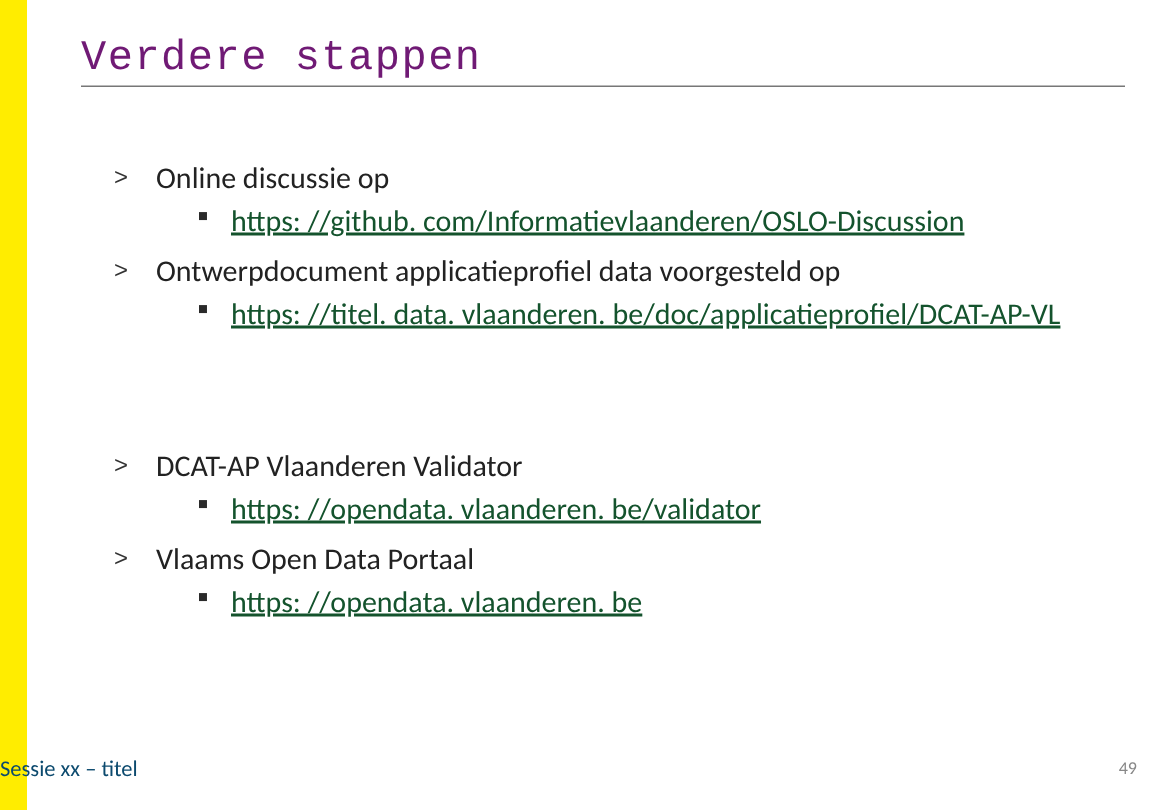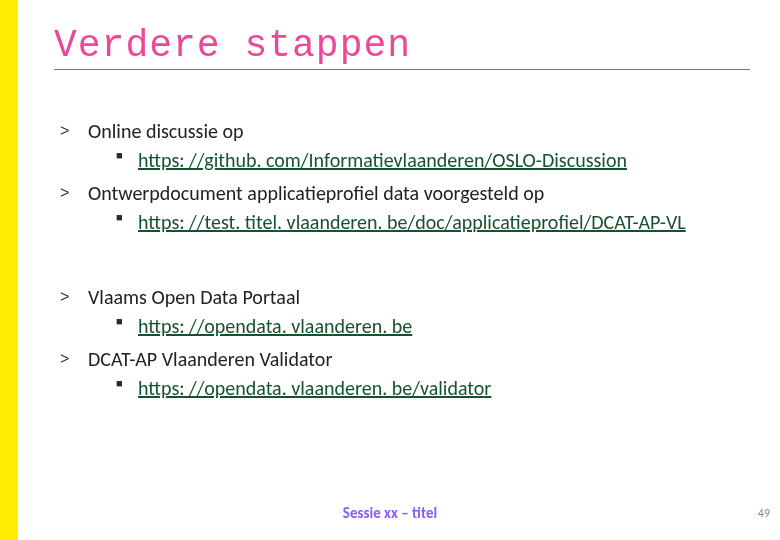--- a/index.html
+++ b/index.html
@@ -25,34 +25,34 @@
     position: absolute;
     left: 18px;
     top: 0;
     right: 0;
     bottom: 0;
     box-sizing: border-box;
     padding: 24px 30px 0 36px;
   }
   .title {
     font-family: "Courier New", Courier, monospace;
-    font-size: 38px;
+    font-size: 28px;
     letter-spacing: 1px;
-    color: #ec4899;
+    color: #701a75;
     margin-bottom: 2px;
   }
   .title-underline {
     height: 1px;
     background: #777;
     width: 100%;
     margin-bottom: 48px;
   }
   ul.top {
     list-style: none;
-    margin: 0;
+    margin: 16px;
     padding: 0 0 0 6px;
   }
   ul.top > li {
     position: relative;
     padding-left: 28px;
     font-size: 20px;
     line-height: 1.35;
     margin-bottom: 6px;
   }
   ul.top > li::before {
@@ -88,29 +88,28 @@
     text-decoration: underline;
   }
   .group-gap {
     height: 42px;
   }
   .footer-center {
     position: absolute;
     bottom: 18px;
     left: 0;
     right: 0;
-    text-align: center;
+    text-align: left;
     font-size: 15px;
-    color: #8b5cf6;
-    font-weight: bold;
+    color: #0c4a6e;
   }
   .footer-right {
     position: absolute;
     bottom: 20px;
-    right: 10px;
+    right: 22px;
     font-size: 12px;
     color: #888;
     text-align: center;
   }
 </style>
 </head>
 <body>
 
 <div class="yellow-bar"></div>
 
@@ -125,42 +124,42 @@
       <ul class="sub">
         <li>
           <span class="link">https: //github. com/Informatievlaanderen/OSLO-Discussion</span>
         </li>
       </ul>
     </li>
     <li>
       <span>Ontwerpdocument applicatieprofiel data voorgesteld op</span>
       <ul class="sub">
         <li>
-          <span class="link">https: //test. titel. vlaanderen. be/doc/applicatieprofiel/DCAT-AP-VL</span>
+          <span class="link">https: //titel. data. vlaanderen. be/doc/applicatieprofiel/DCAT-AP-VL</span>
         </li>
       </ul>
     </li>
   </ul>
 
   <div class="group-gap"></div>
 
   <ul class="top">
     <li>
+      <span>DCAT-AP Vlaanderen Validator</span>
+      <ul class="sub">
+        <li>
+          <span class="link">https: //opendata. vlaanderen. be/validator</span>
+        </li>
+      </ul>
+    </li>
+    <li>
       <span>Vlaams Open Data Portaal</span>
       <ul class="sub">
         <li>
           <span class="link">https: //opendata. vlaanderen. be</span>
-        </li>
-      </ul>
-    </li>
-    <li>
-      <span>DCAT-AP Vlaanderen Validator</span>
-      <ul class="sub">
-        <li>
-          <span class="link">https: //opendata. vlaanderen. be/validator</span>
         </li>
       </ul>
     </li>
   </ul>
 
 </div>
 
 <div class="footer-center">Sessie xx – titel</div>
 <div class="footer-right">49</div>
 

